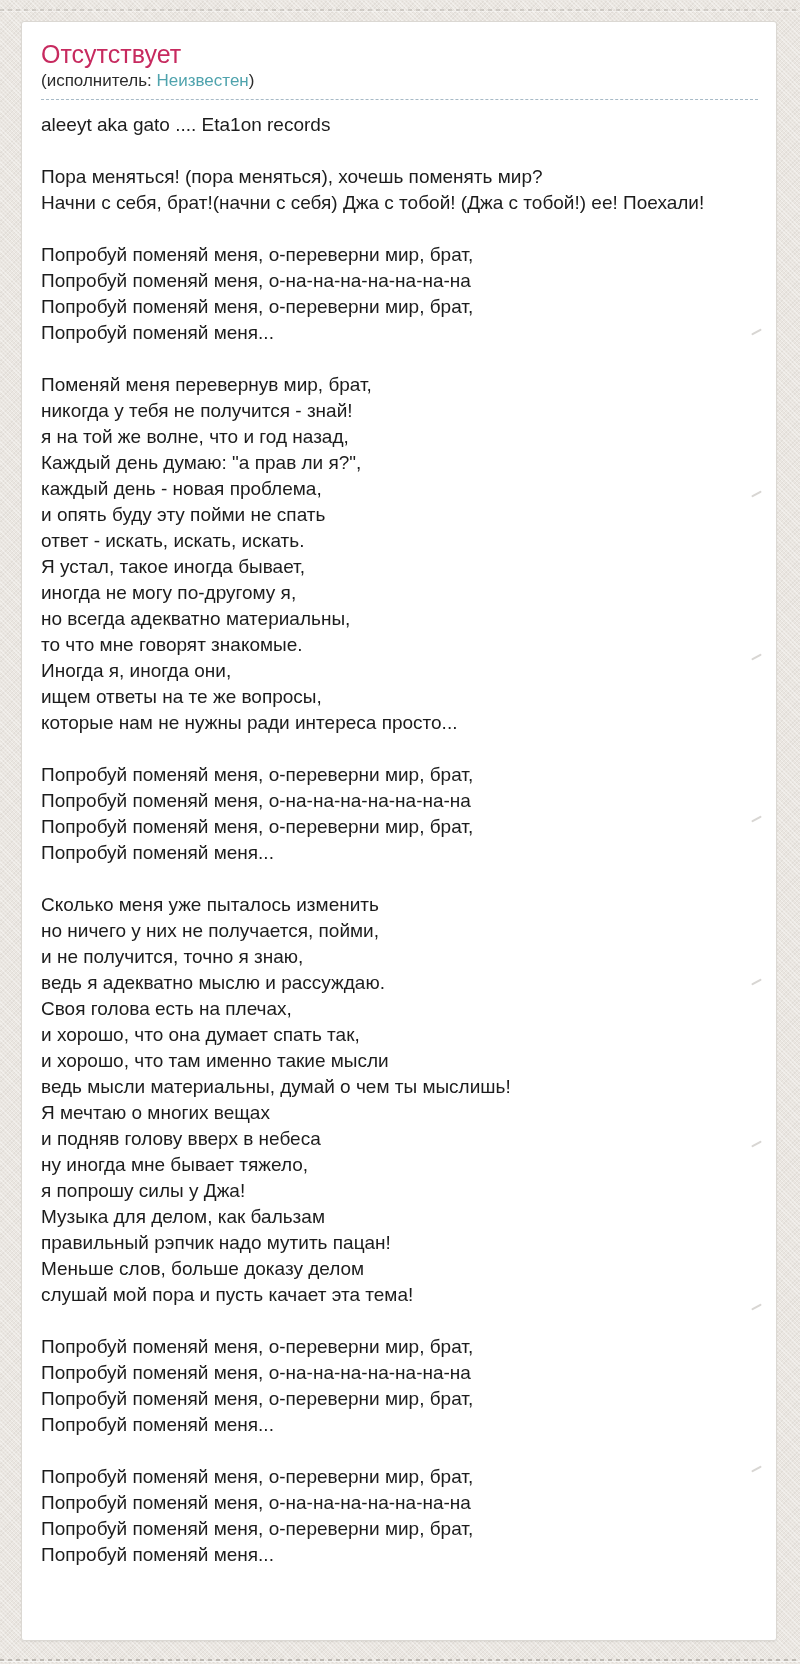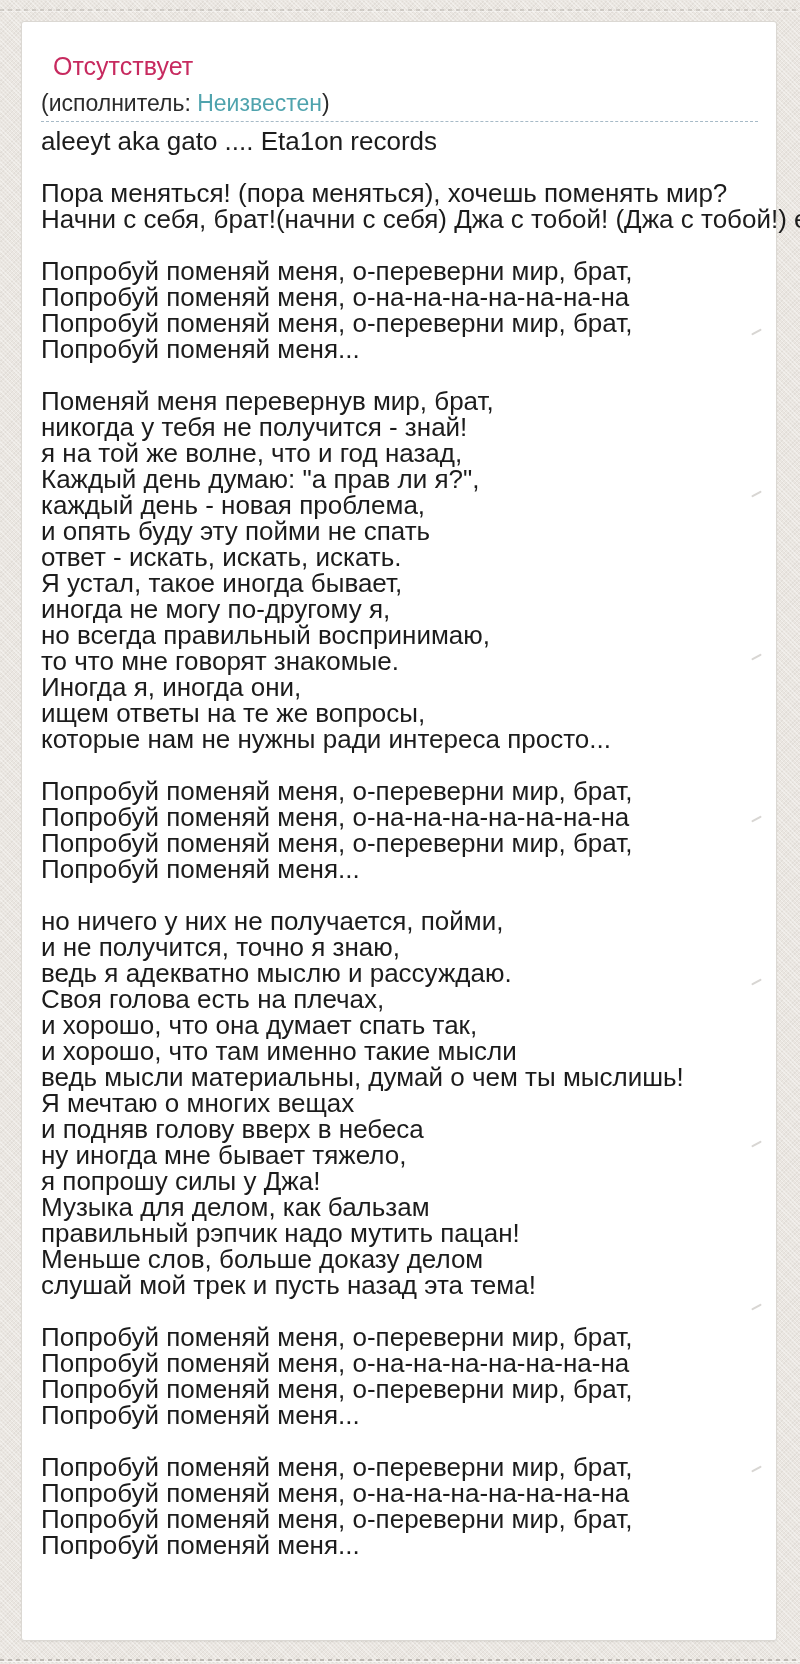--- a/index.html
+++ b/index.html
@@ -38,37 +38,37 @@
     border-radius: 3px;
     box-shadow: 0 1px 2px rgba(0,0,0,.06);
     padding: 18px 18px 0 19px;
   }
 
   .header {
     border-bottom: 1px dashed #a7bac7;
     padding-bottom: 7px;
   }
   .title {
-    margin: 12px;
+    margin: 0;
     font-size: 25px;
     line-height: 28px;
     font-weight: 400;
     color: #c72a5f;
   }
   .artist {
     margin: 2px 0 0 0;
-    font-size: 23px;
+    font-size: 17px;
     line-height: 22px;
     color: #2b2b2b;
   }
   .artist .link { color: #4fa3ad; cursor: pointer; text-decoration: none; }
 
   .lyrics {
-    margin-top: 6px;
-    font-size: 26px;
+    margin-top: 12px;
+    font-size: 19px;
     line-height: 26px;
     color: #1c1c1c;
   }
   .stanza { margin: 0 0 26px 0; }
   .stanza:last-child { margin-bottom: 0; }
   .line { min-height: 26px; white-space: nowrap; }
 
   .edge-mark {
     position: absolute;
     right: 14px;
@@ -108,48 +108,49 @@
       <div class="stanza">
         <div class="line">Поменяй меня перевернув мир, брат,</div>
         <div class="line">никогда у тебя не получится - знай!</div>
         <div class="line">я на той же волне, что и год назад,</div>
         <div class="line">Каждый день думаю: "а прав ли я?",</div>
         <div class="line">каждый день - новая проблема,</div>
         <div class="line">и опять буду эту пойми не спать</div>
         <div class="line">ответ - искать, искать, искать.</div>
         <div class="line">Я устал, такое иногда бывает,</div>
         <div class="line">иногда не могу по-другому я,</div>
-        <div class="line">но всегда правильный воспринимаю,</div>
+        <div class="line">но всегда адекватно материальны,</div>
         <div class="line">то что мне говорят знакомые.</div>
         <div class="line">Иногда я, иногда они,</div>
         <div class="line">ищем ответы на те же вопросы,</div>
         <div class="line">которые нам не нужны ради интереса просто...</div>
       </div>
       <div class="stanza">
         <div class="line">Попробуй поменяй меня, о-переверни мир, брат,</div>
         <div class="line">Попробуй поменяй меня, о-на-на-на-на-на-на-на</div>
         <div class="line">Попробуй поменяй меня, о-переверни мир, брат,</div>
         <div class="line">Попробуй поменяй меня...</div>
       </div>
       <div class="stanza">
+        <div class="line">Сколько меня уже пыталось изменить</div>
         <div class="line">но ничего у них не получается, пойми,</div>
         <div class="line">и не получится, точно я знаю,</div>
         <div class="line">ведь я адекватно мыслю и рассуждаю.</div>
         <div class="line">Своя голова есть на плечах,</div>
         <div class="line">и хорошо, что она думает спать так,</div>
         <div class="line">и хорошо, что там именно такие мысли</div>
         <div class="line">ведь мысли материальны, думай о чем ты мыслишь!</div>
         <div class="line">Я мечтаю о многих вещах</div>
         <div class="line">и подняв голову вверх в небеса</div>
         <div class="line">ну иногда мне бывает тяжело,</div>
         <div class="line">я попрошу силы у Джа!</div>
         <div class="line">Музыка для делом, как бальзам</div>
         <div class="line">правильный рэпчик надо мутить пацан!</div>
         <div class="line">Меньше слов, больше доказу делом</div>
-        <div class="line">слушай мой трек и пусть назад эта тема!</div>
+        <div class="line">слушай мой пора и пусть качает эта тема!</div>
       </div>
       <div class="stanza">
         <div class="line">Попробуй поменяй меня, о-переверни мир, брат,</div>
         <div class="line">Попробуй поменяй меня, о-на-на-на-на-на-на-на</div>
         <div class="line">Попробуй поменяй меня, о-переверни мир, брат,</div>
         <div class="line">Попробуй поменяй меня...</div>
       </div>
       <div class="stanza">
         <div class="line">Попробуй поменяй меня, о-переверни мир, брат,</div>
         <div class="line">Попробуй поменяй меня, о-на-на-на-на-на-на-на</div>

